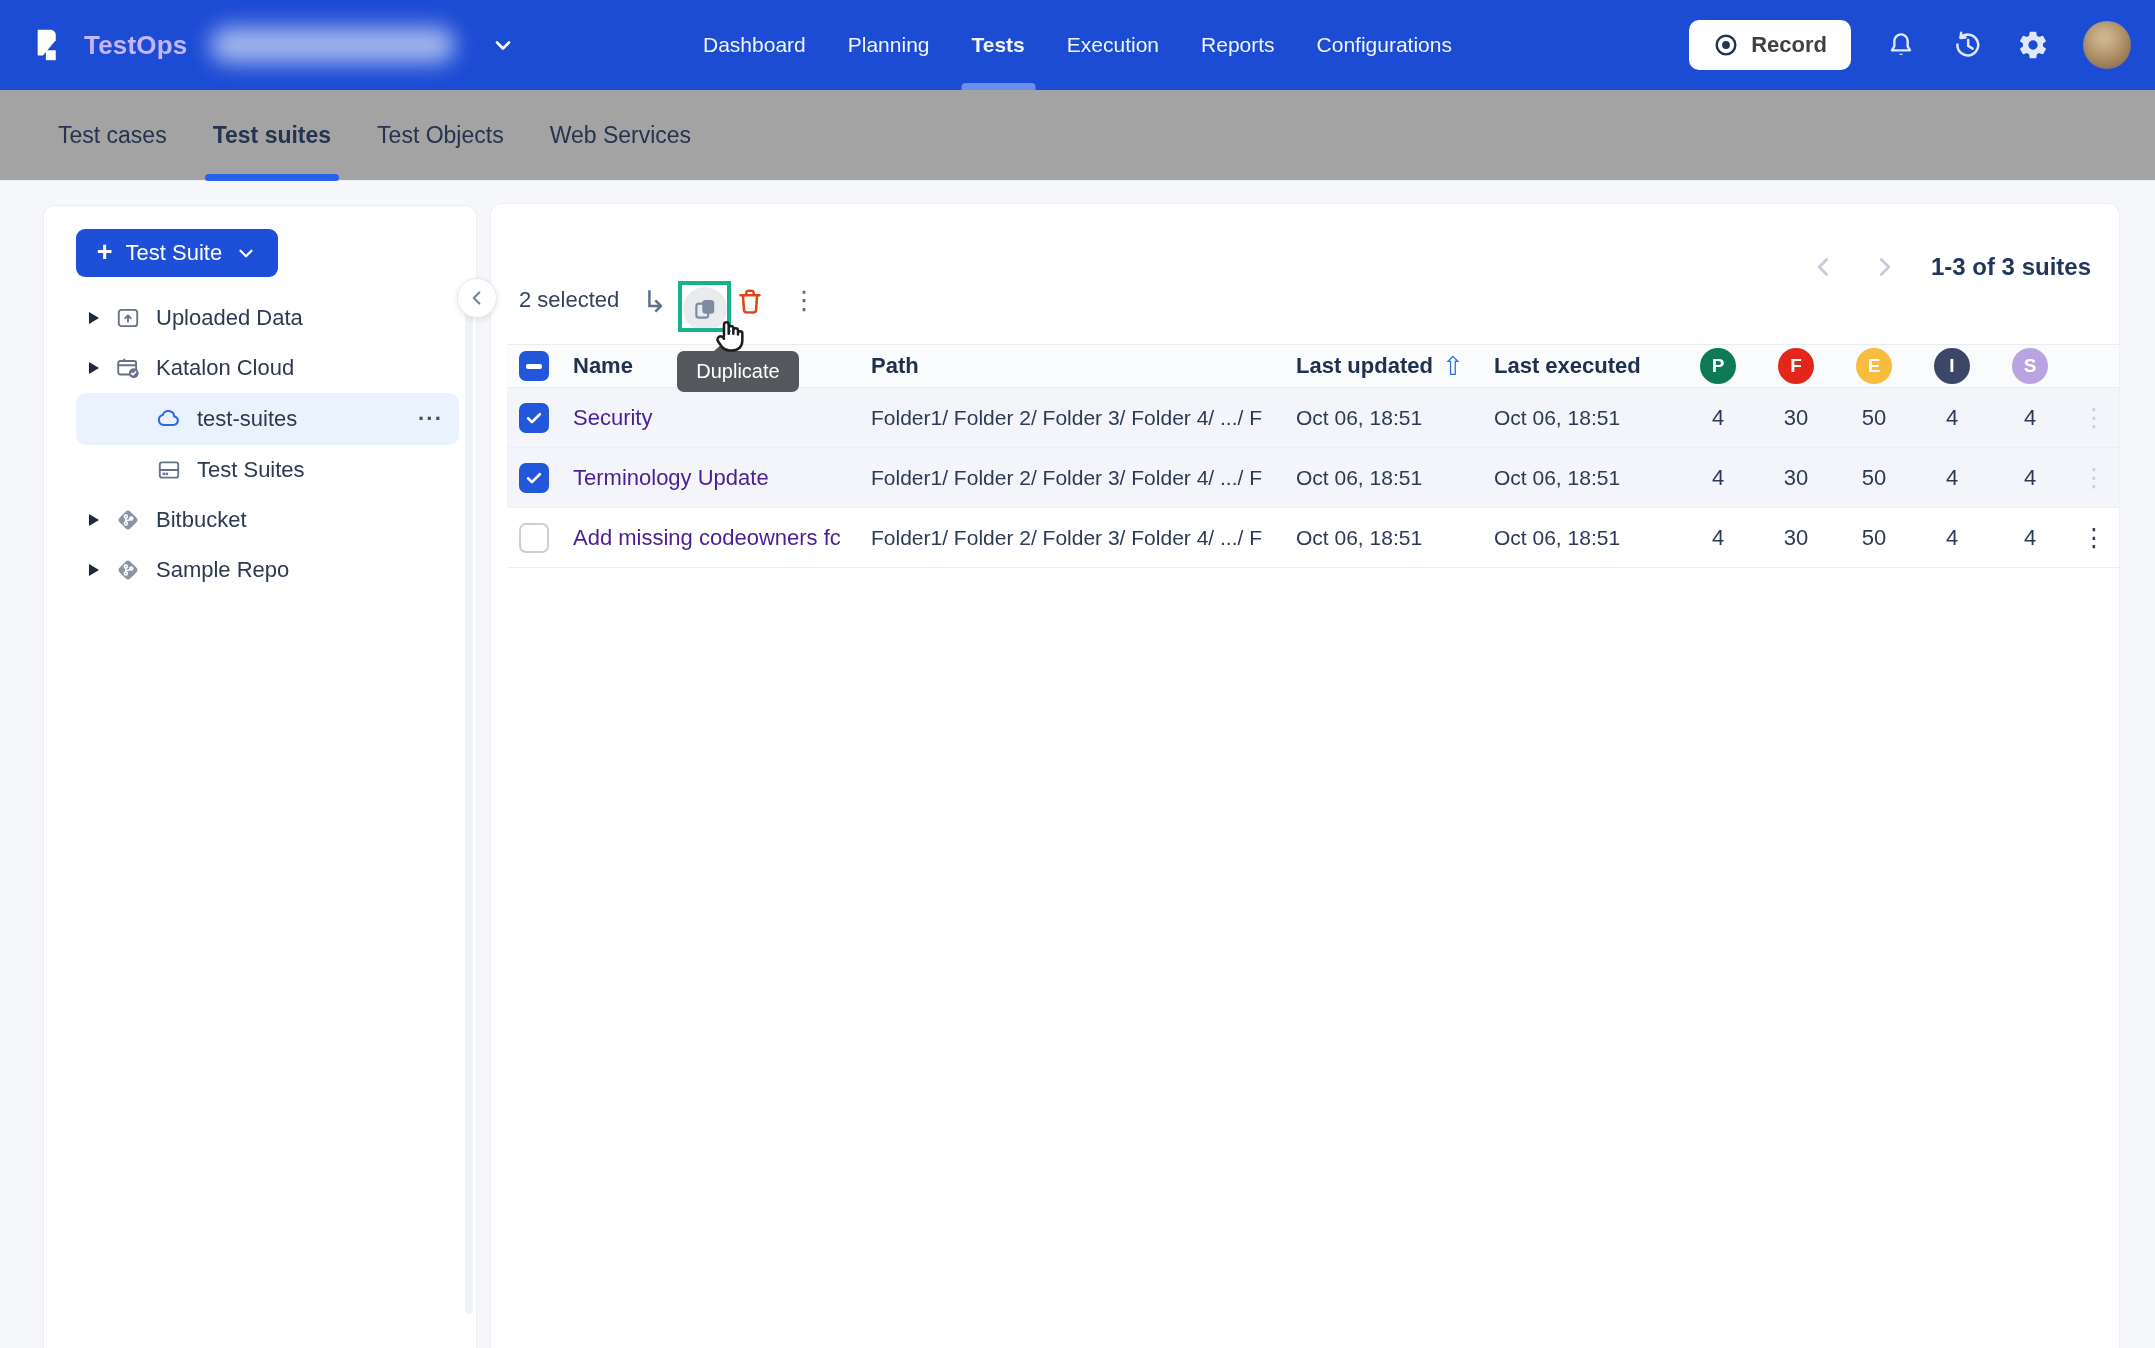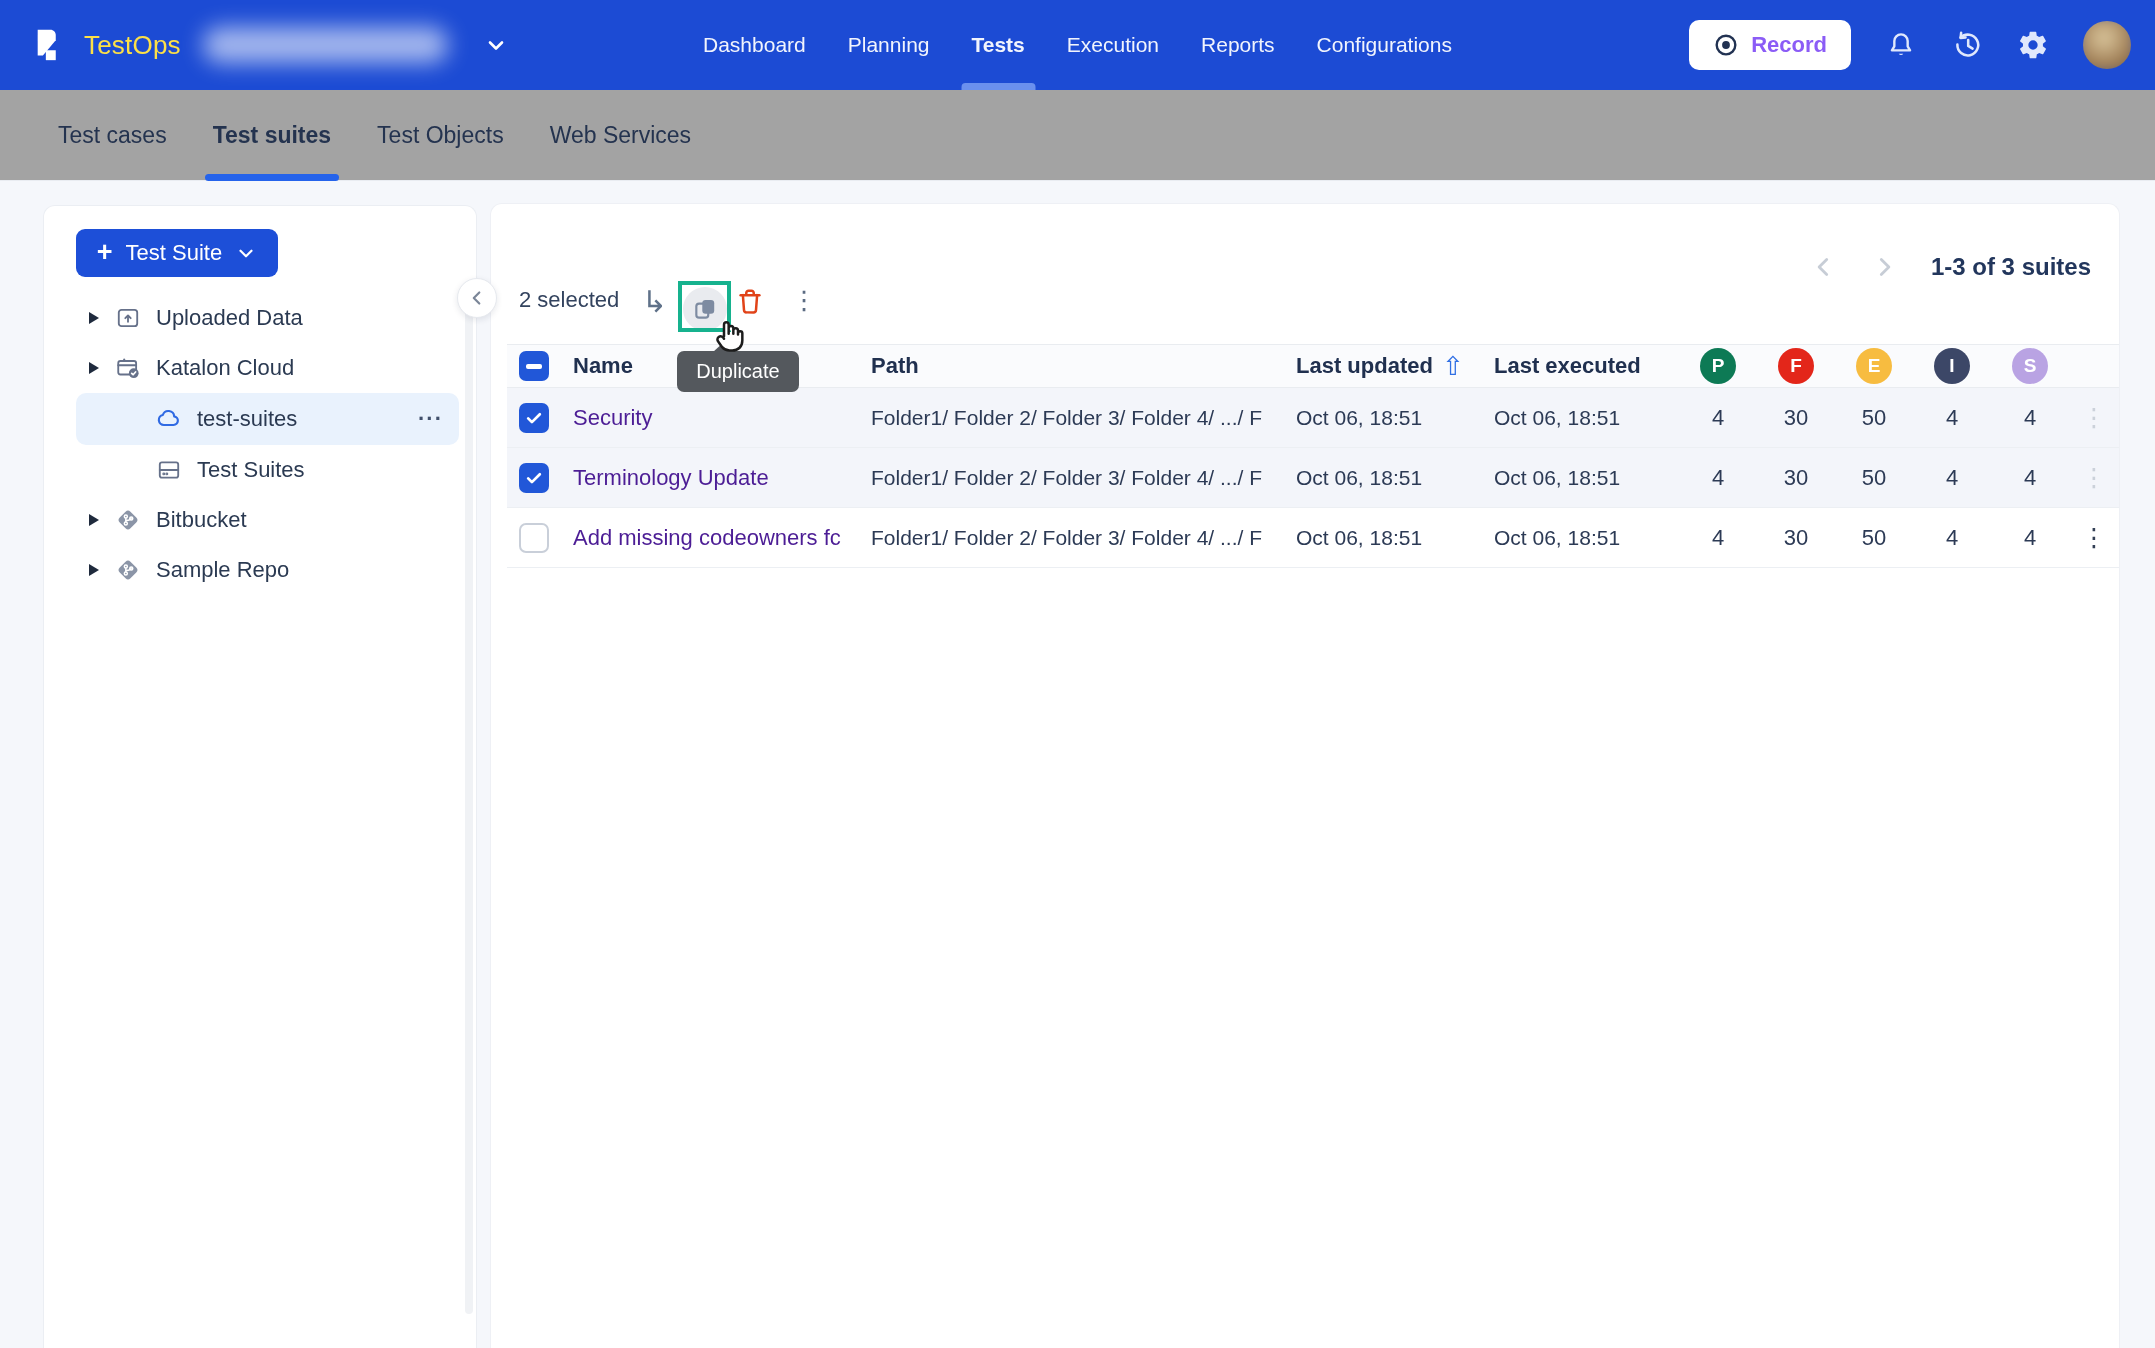--- a/index.html
+++ b/index.html
@@ -7,29 +7,29 @@
   body {
     position: relative; overflow: hidden; background:#fff;
     font-family: "Liberation Sans", "DejaVu Sans", sans-serif;
     color:#24334f;
   }
   .clickable { cursor: pointer; }
 
   
   .appbar { position:absolute; left:0; top:0; right:0; height:90px; background:#1c4bd4; display:flex; align-items:center; z-index:10; }
   .brand { display:flex; align-items:center; gap:16px; padding-left:26px; }
-  .brand-name { color:#fde047; font-size:26px; font-weight:normal; letter-spacing:.2px; }
+  .brand-name { color:#c4b5fd; font-size:26px; font-weight:bold; letter-spacing:.2px; }
   .blur-blob { width:245px; height:36px; border-radius:18px; background:rgba(255,255,255,.6); filter:blur(11px); margin-left:6px; }
   .brand-caret { margin-left:20px; display:flex; }
   .topnav { position:absolute; left:50%; top:0; transform:translateX(-50%); height:90px; display:flex; align-items:center; gap:42px; }
   .topnav .nav-item { position:relative; height:90px; display:flex; align-items:center; color:rgba(255,255,255,.94); font-size:21px; white-space:nowrap; }
   .topnav .nav-item.active { font-weight:bold; }
   .nav-underline { position:absolute; bottom:0; left:50%; transform:translateX(-50%); width:74px; height:7px; background:#6a90ee; border-radius:4px 4px 0 0; }
   .appbar-right { margin-left:auto; display:flex; align-items:center; gap:34px; padding-right:24px; }
-  .record-btn { background:#fff; border:none; border-radius:10px; height:50px; padding:0 24px; display:flex; align-items:center; gap:12px; font-size:22px; font-weight:bold; color:#8b5cf6; font-family:inherit; }
+  .record-btn { background:#fff; border:none; border-radius:10px; height:50px; padding:0 24px; display:flex; align-items:center; gap:12px; font-size:22px; font-weight:bold; color:#404040; font-family:inherit; }
   .appbar-icon { display:flex; align-items:center; }
   .avatar { width:48px; height:48px; border-radius:50%; overflow:hidden; position:relative; }
   .avatar-inner { position:absolute; inset:-6px; background:radial-gradient(circle at 45% 38%, #dcc89e, #a07f57 55%, #6c543b 95%); filter:blur(6px); }
 
   
   .tabbar { position:absolute; top:90px; left:0; right:0; height:91px; background:#a3a3a3; border-bottom:1px solid #e9ecf1; display:flex; gap:46px; padding-left:58px; z-index:9; }
   .tab { position:relative; display:flex; align-items:center; font-size:23px; color:#24334f; white-space:nowrap; }
   .tab.active { font-weight:bold; }
   .tab-underline { position:absolute; bottom:-1px; left:-8px; right:-8px; height:7px; background:#2563eb; border-radius:4px; }
 

